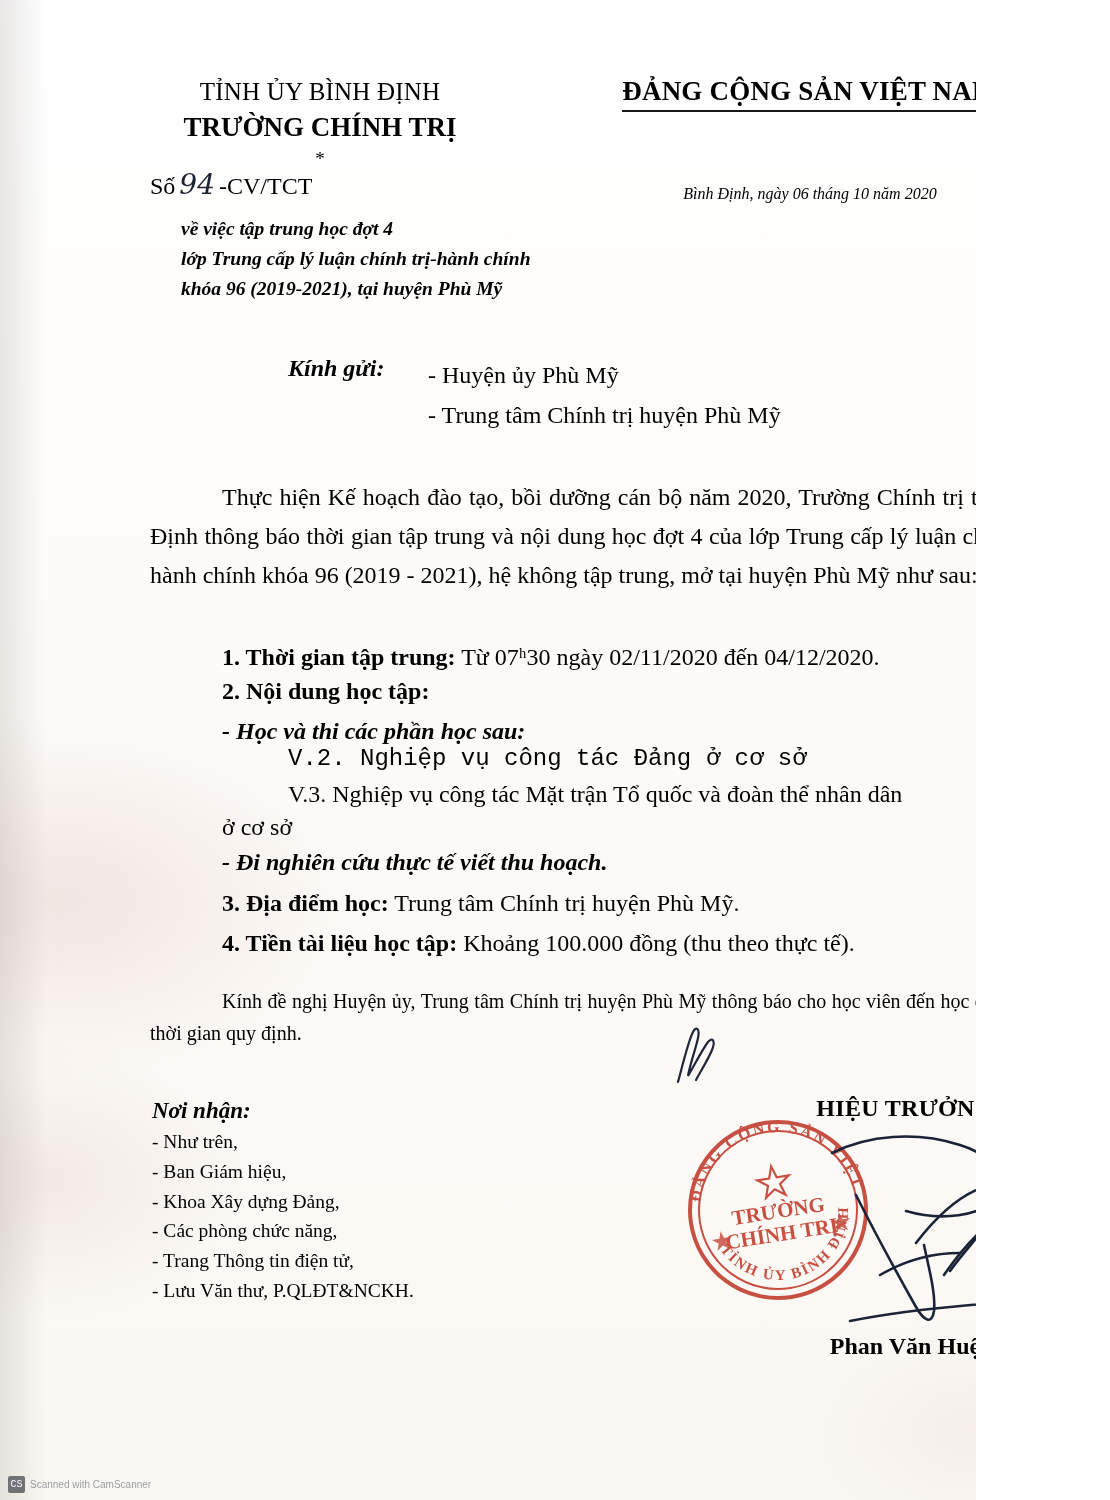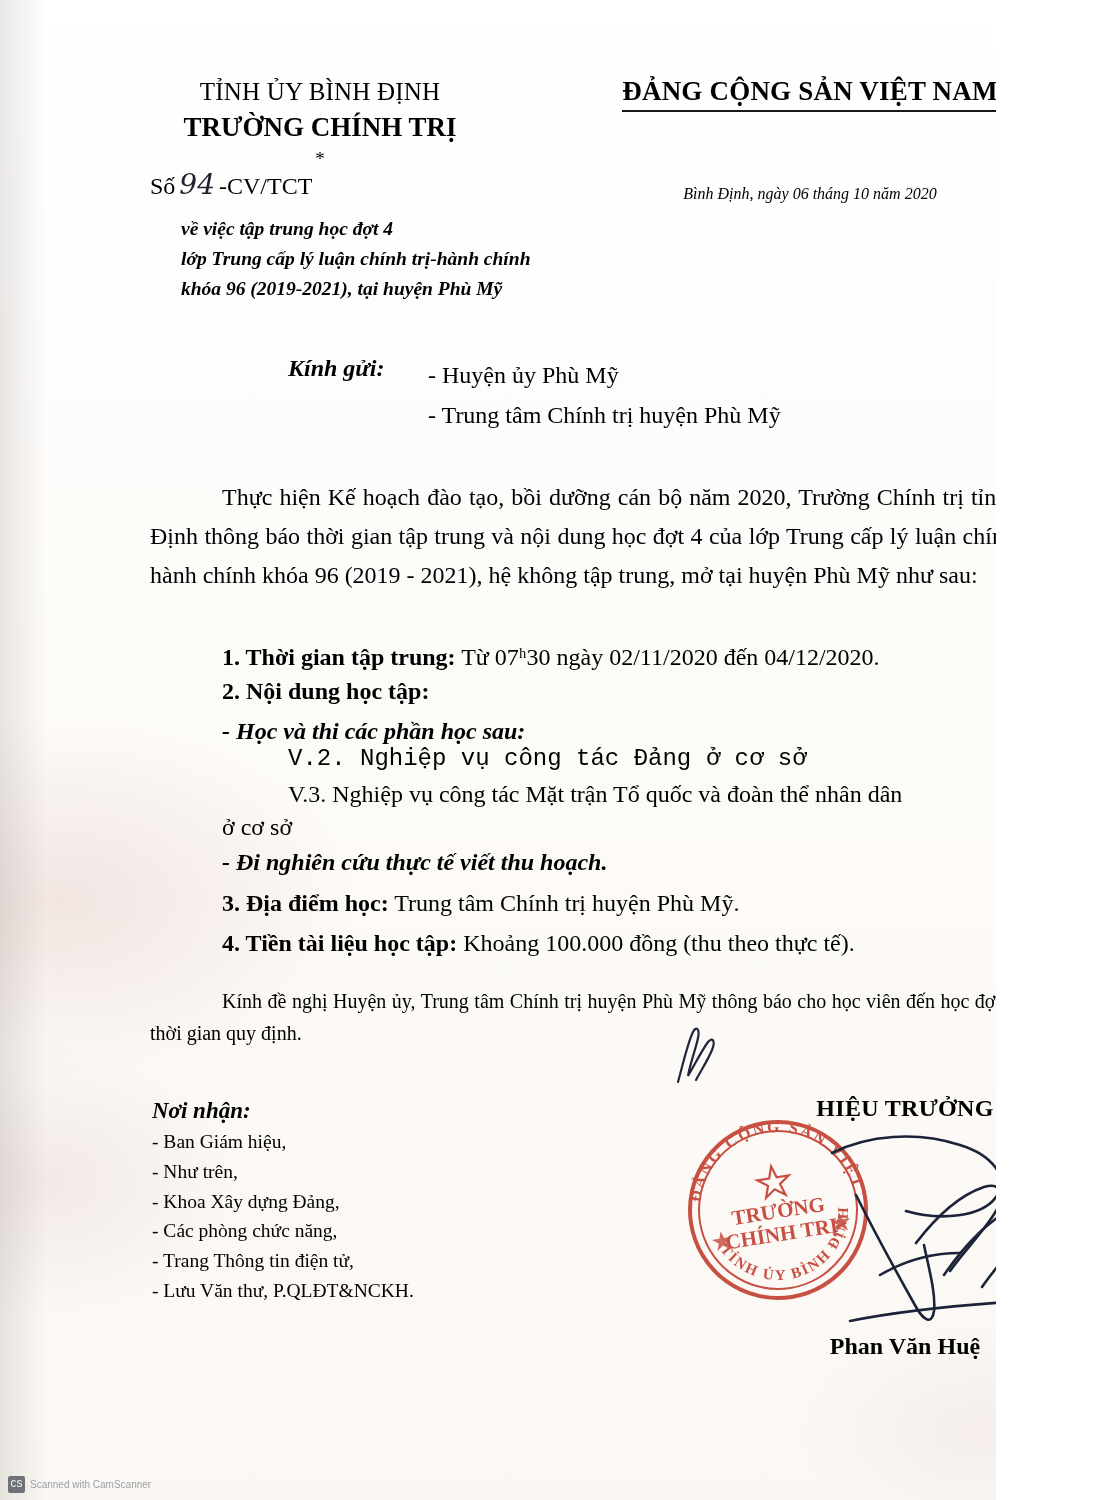--- a/index.html
+++ b/index.html
@@ -9,21 +9,20 @@
   }
   body {
     font-family: "Liberation Serif", serif;
   }
   .page {
     position: relative;
     width: 976px;
     height: 1500px;
     background: #fdfcfa;
     overflow: hidden;
-    padding-left: 20px;
   }
   
   .scan-tint {
     position: absolute;
     inset: 0;
     background:
       radial-gradient(ellipse 420px 260px at 60px 900px, rgba(214,180,176,0.30), rgba(214,180,176,0) 70%),
       radial-gradient(ellipse 300px 200px at 40px 1180px, rgba(205,175,172,0.22), rgba(205,175,172,0) 70%),
       radial-gradient(ellipse 260px 160px at 980px 1430px, rgba(215,190,186,0.18), rgba(215,190,186,0) 70%),
       linear-gradient(180deg, #ffffff 0%, #fdfbf8 45%, #fbf8f4 100%);
@@ -303,22 +302,22 @@
 
     <div class="closing">Kính đề nghị Huyện ủy, Trung tâm Chính trị huyện Phù Mỹ thông báo cho học viên đến học đợt 4 đúng thời gian quy định.</div>
 
     <svg class="scribble sig-small" width="70" height="70" viewBox="0 0 70 70">
       <path d="M18 62 C24 40, 28 22, 33 12 C36 6, 40 8, 38 18 C36 28, 30 44, 28 56 C34 46, 42 30, 48 22 C52 17, 56 20, 52 30 C48 40, 40 52, 36 60" fill="none" stroke="#20263a" stroke-width="2.2" stroke-linecap="round"></path>
     </svg>
 
     <div class="noinhan">
       <div class="noinhan-title">Nơi nhận:</div>
       <ul>
+        <li>- Như trên,</li>
         <li>- Ban Giám hiệu,</li>
-        <li>- Như trên,</li>
         <li>- Khoa Xây dựng Đảng,</li>
         <li>- Các phòng chức năng,</li>
         <li>- Trang Thông tin điện tử,</li>
         <li>- Lưu Văn thư, P.QLĐT&amp;NCKH.</li>
       </ul>
     </div>
 
     <div class="sign-block">
       <div class="sign-title">HIỆU TRƯỞNG</div>
     </div>

